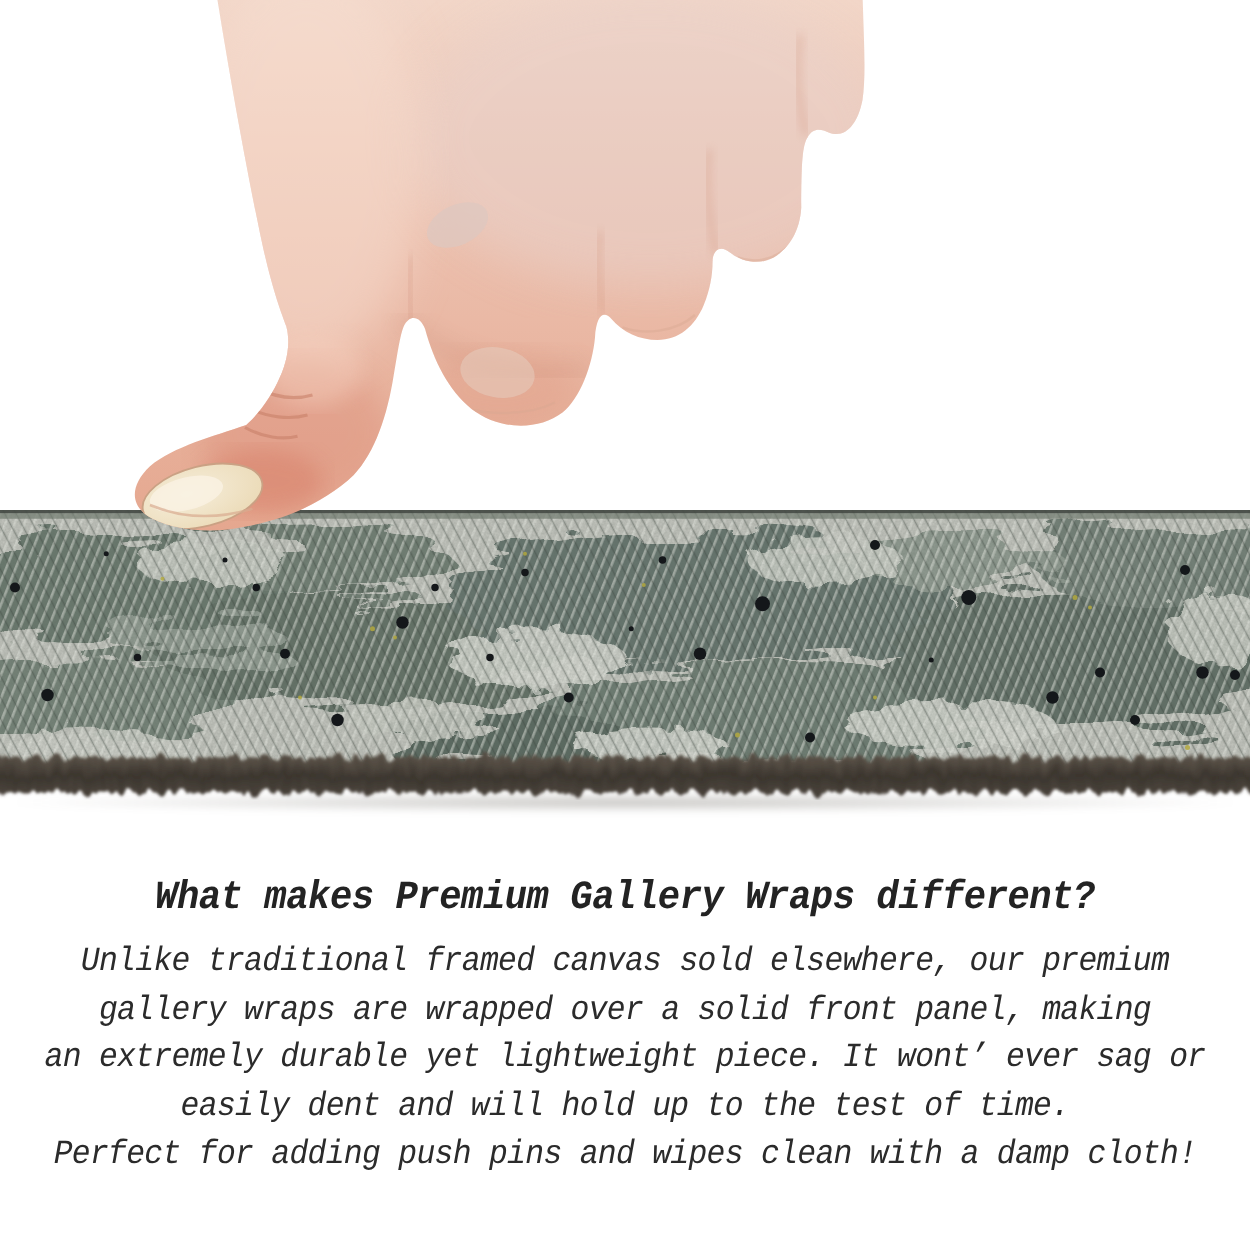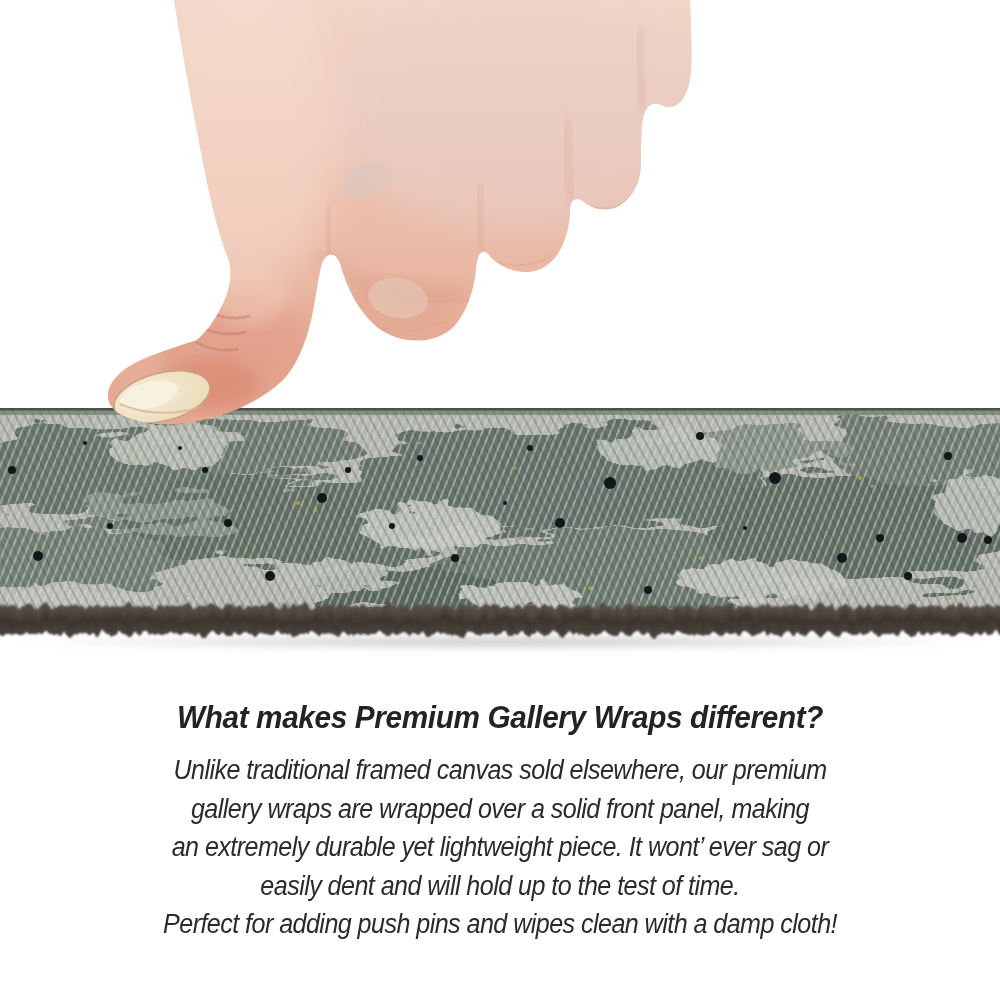--- a/index.html
+++ b/index.html
@@ -1,19 +1,19 @@
 <!DOCTYPE html>
 <html><head>
 <meta charset="utf-8">
 <style>
   html,body{margin:0;padding:0;background:#ffffff;}
   .stage{
     position:relative;width:1000px;height:1000px;margin:0 auto;
     background:#ffffff;overflow:hidden;
-    font-family:Liberation Sans, sans-serif;
+    font-family:Liberation Mono, monospace;
   }
   
   .hand-wrap{position:absolute;top:0;left:0;width:760px;height:450px;z-index:3;filter:blur(.4px);}
   .hand-wrap svg{display:block;width:100%;height:100%;}
   
   .strip{position:absolute;top:408px;left:0;width:1000px;height:232px;z-index:2;}
   .strip svg{display:block;width:100%;height:100%;}
   .strip-shadow{
     position:absolute;top:634px;left:1%;width:98%;height:16px;z-index:1;
     background:radial-gradient(ellipse at center,rgba(70,65,55,.30),rgba(70,65,55,0) 72%);

